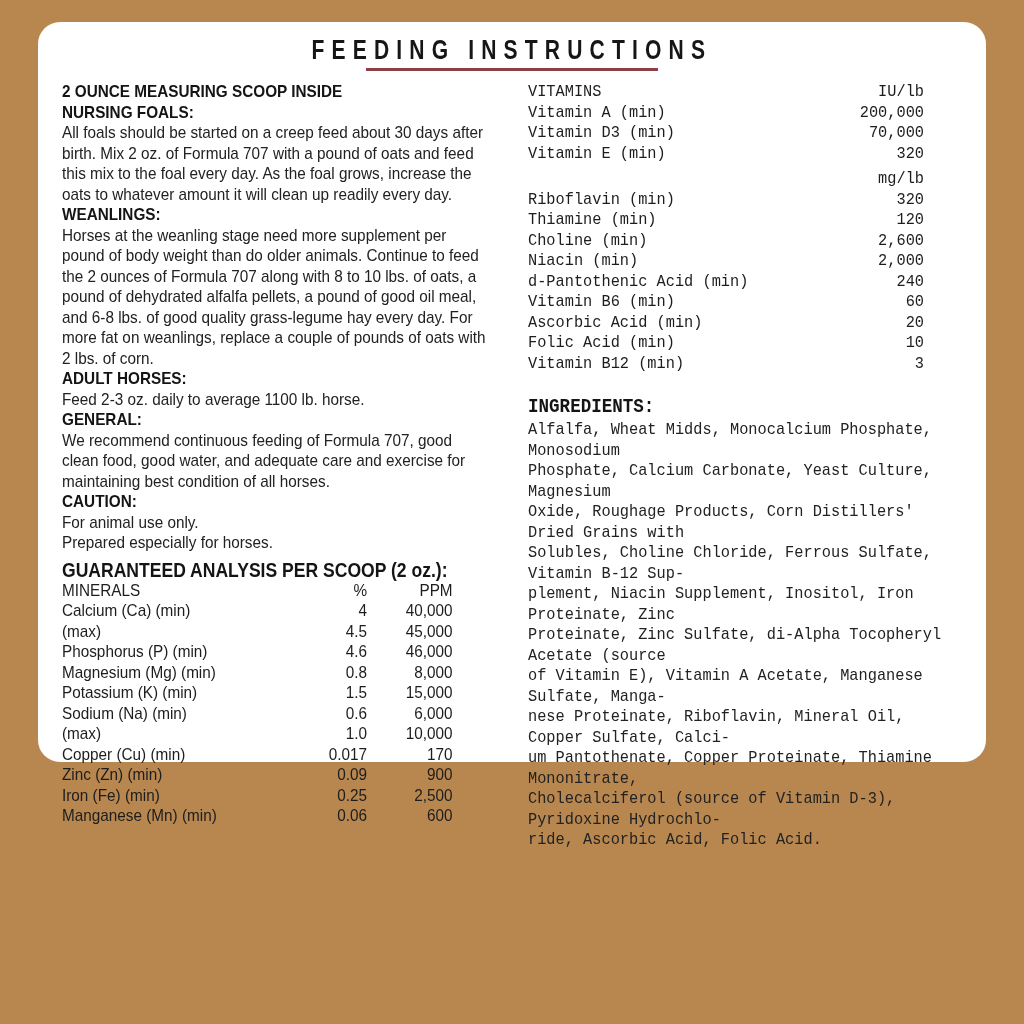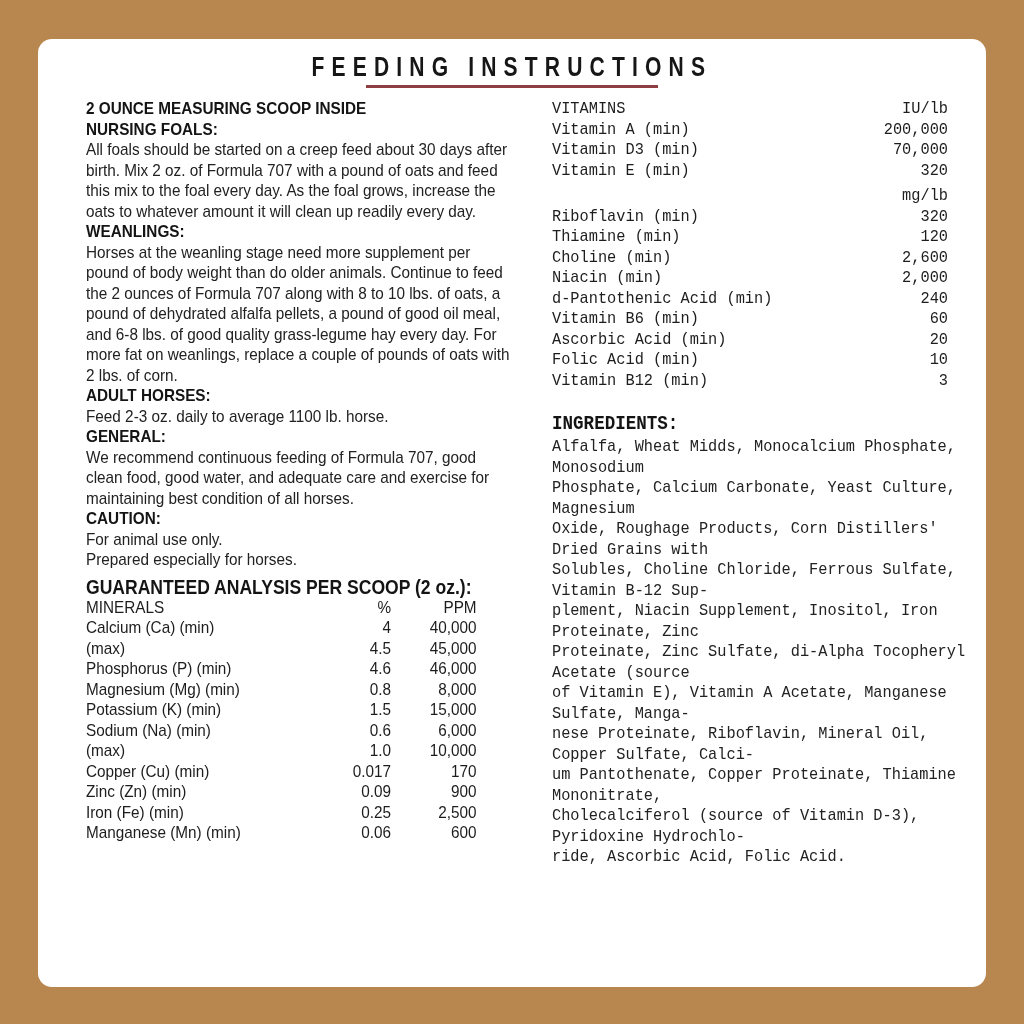--- a/index.html
+++ b/index.html
@@ -6,24 +6,24 @@
   html, body {
     margin: 0; padding: 0;
     width: 1024px; height: 1024px;
     overflow: hidden;
     background: var(--bg, #b8874f);
     font-family: "Liberation Sans", sans-serif;
     color: #1d1d1d;
   }
   .card {
     position: absolute;
-    left: 38px; top: 39px;
-    width: 948px; height: 948px;
+    left: 38px; top: 22px;
+    width: 948px; height: 740px;
     background: #ffffff;
-    border-radius: 14px;
+    border-radius: 22px;
   }
   .header {
     position: absolute;
     top: 13px; left: 0; right: 0;
     text-align: center;
   }
   .title {
     margin: 0;
     font-size: 27px;
     font-weight: bold;
@@ -32,21 +32,21 @@
     display: inline-block;
     transform: scaleX(0.78);
     transform-origin: center top;
     color: #161616;
   }
   .title-underline {
     width: 292px; height: 3px;
     background: var(--accent, #8f3e44);
     margin: 2px auto 0;
   }
-  .col { position: absolute; top: 60px; margin-left: 24px; }
+  .col { position: absolute; top: 60px; }
   .col-left  { left: 24px;  width: 462px; }
   .col-right { left: 490px; width: 436px; font-family: Liberation Mono, monospace; }
   .squeeze { transform: scaleX(0.9); transform-origin: 0 0; }
   .col-left  .squeeze { width: 503px; }
   .col-right .squeeze { width: 480px; }
 
   p, h2, h3 { margin: 0; }
   .body-text, .h-line, .trow, .vrow {
     font-size: 17px;
     line-height: 20.5px;

